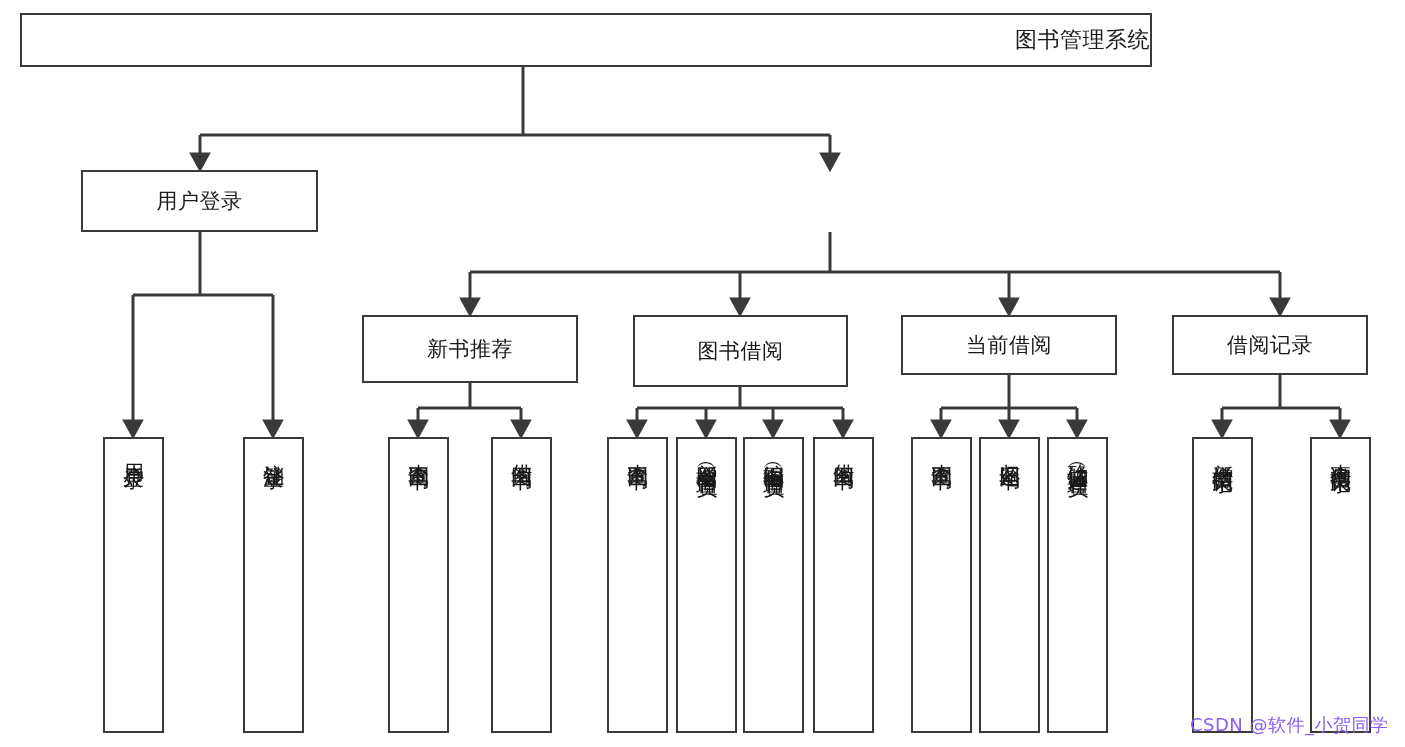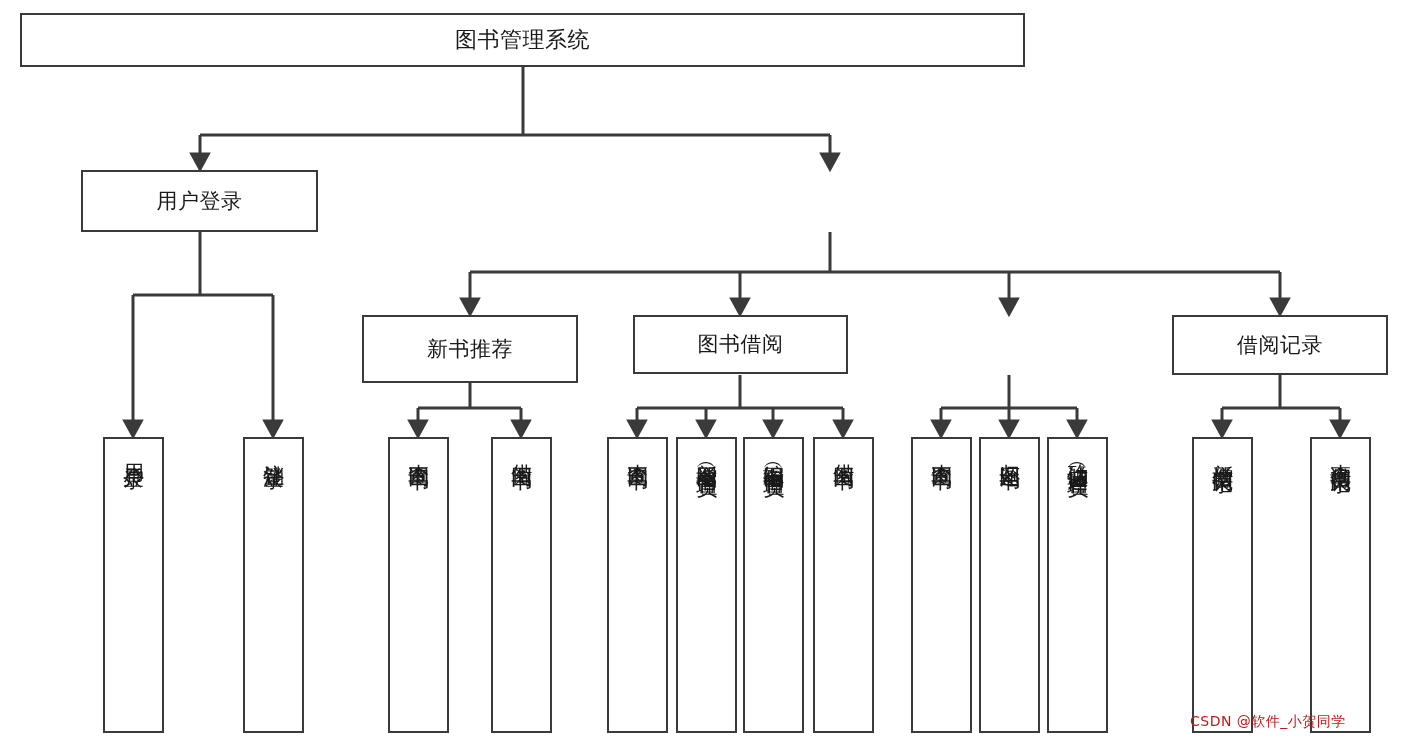--- a/index.html
+++ b/index.html
@@ -59,22 +59,22 @@
     writing-mode: vertical-rl;
     text-orientation: upright;
     font-size: 21px;
     line-height: 1.45;
     letter-spacing: 2px;
     white-space: nowrap;
     height: auto;
   }
   .watermark {
     position: absolute;
-    font-size: 14px;
-    color: #b91c1c;
+    font-size: 18px;
+    color: #8b5cf6;
     letter-spacing: 0.5px;
     white-space: nowrap;
     user-select: none;
   }
 </style>
 </head>
 <body>
 
 <div id="canvas">
 
@@ -121,39 +121,42 @@
       <path d="M1009,408 L1009,429" marker-end="url(#arw)"></path>
       <path d="M1077,408 L1077,429" marker-end="url(#arw)"></path>
 
       <path d="M1280,375 L1280,408"></path>
       <path d="M1222,408 L1340,408"></path>
       <path d="M1222,408 L1222,429" marker-end="url(#arw)"></path>
       <path d="M1340,408 L1340,429" marker-end="url(#arw)"></path>
     </g>
   </svg>
 
-  <div class="node horiz root" style="left:20px; top:13px; width:1005px; height:54px;">
+  <div class="node horiz root" style="left:20px; top:13px; width:1132px; height:54px;justify-content:flex-end;">
     <span class="node-label">图书管理系统</span>
   </div>
 
   <div class="node horiz" style="left:81px; top:170px; width:237px; height:62px;">
     <span class="node-label">用户登录</span>
   </div>
 
 
   <div class="node horiz" style="left:362px; top:315px; width:216px; height:68px;">
     <span class="node-label">新书推荐</span>
   </div>
 
-  <div class="node horiz" style="left:633px; top:315px; width:215px; height:59px;">
+  <div class="node horiz" style="left:633px; top:315px; width:215px; height:72px;">
     <span class="node-label">图书借阅</span>
   </div>
 
-
-  <div class="node horiz" style="left:1172px; top:315px; width:216px; height:60px;justify-content:center;">
+  <div class="node horiz" style="left:901px; top:315px; width:216px; height:60px;">
+    <span class="node-label">当前借阅</span>
+  </div>
+
+  <div class="node horiz" style="left:1172px; top:315px; width:196px; height:60px;justify-content:center;">
     <span class="node-label">借阅记录</span>
   </div>
 
   <div class="node vert" style="left:103px; top:437px; width:61px; height:296px;">
     <span class="node-label">用户登录</span>
   </div>
 
   <div class="node vert" style="left:243px; top:437px; width:61px; height:296px;">
     <span class="node-label">注销登录</span>
   </div>

